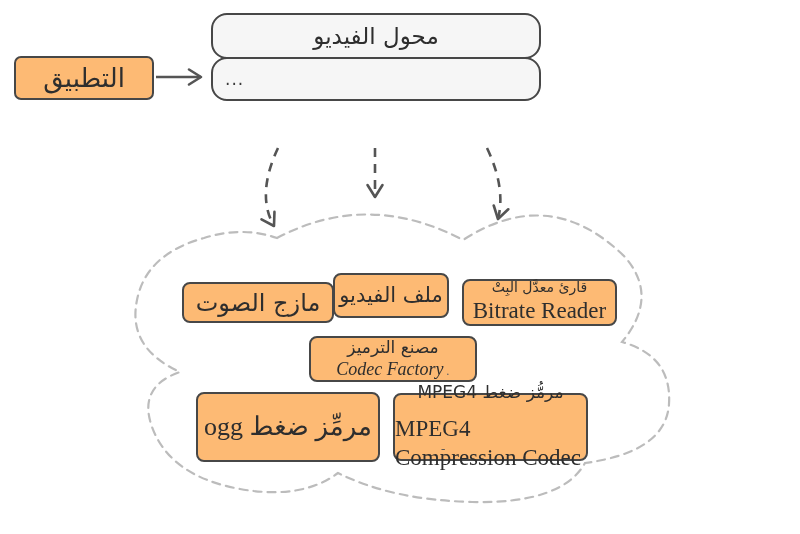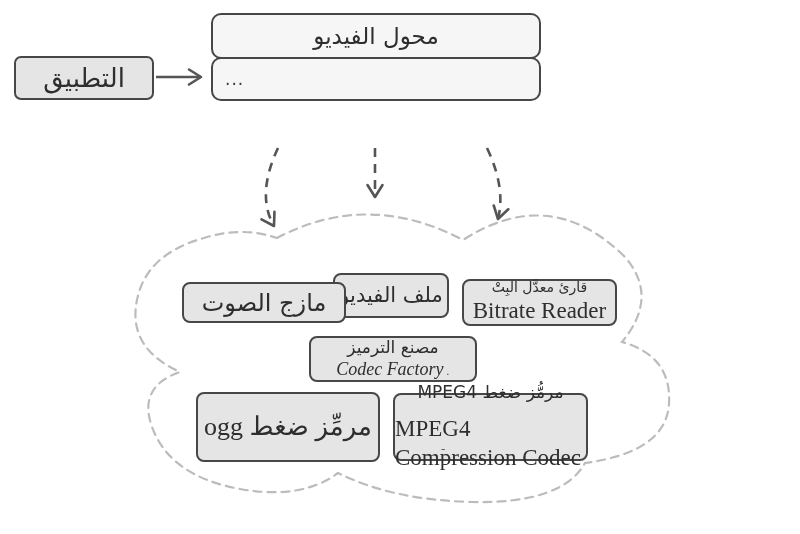--- a/index.html
+++ b/index.html
@@ -9,52 +9,52 @@
     background:#ffffff;
     overflow:hidden;
     font-family:"DejaVu Sans","Liberation Sans",sans-serif;
   }
   .layer{position:absolute;left:0;top:0;width:800px;height:534px;}
 
   
   .node{
     position:absolute;
     box-sizing:border-box;
-    background:#e5e5e5;
+    background:#fdba74;
     border:2.5px solid #474747;
     border-radius:8px;
     color:#2e2e2e;
     display:flex;
     flex-direction:column;
     align-items:center;
     justify-content:center;
     line-height:1.25;
   }
 
   
   .app-box{left:14px;top:56px;width:140px;height:44px;font-size:26px;border-radius:7px;}
 
   
   .uml{position:absolute;left:211px;top:13px;width:330px;}
   .cmp{
     box-sizing:border-box;
     width:330px;
     background:#f6f6f6;
     border:2.5px solid #474747;
-    border-radius:10px;
+    border-radius:16px;
     display:flex;align-items:center;
     color:#2e2e2e;
   }
   .cmp.title{height:46px;justify-content:center;font-size:23px;}
   .cmp.attrs{height:44px;margin-top:-2.5px;justify-content:flex-start;padding-left:12px;font-size:17px;color:#3a3a3a;letter-spacing:1px;}
   .cmp.method{height:44px;margin-top:-2.5px;justify-content:flex-start;padding-left:10px;font-size:19px;font-family:"Liberation Sans","DejaVu Sans",sans-serif;}
 
   
   .video-file{left:333px;top:253px;width:116px;height:45px;font-size:21px;margin-top:20px;}
-  .audio-mixer{left:182px;top:282px;width:164px;height:41px;font-size:24px;}
+  .audio-mixer{left:182px;top:282px;width:152px;height:41px;font-size:24px;}
   .bitrate{left:462px;top:279px;width:155px;height:47px;}
   .codec-factory{left:309px;top:336px;width:168px;height:46px;}
   .ogg{left:196px;top:392px;width:184px;height:70px;font-size:26px;}
   .mpeg{left:393px;top:393px;width:195px;height:68px;gap:12px;}
 
   .line-ar{font-size:17px;direction:rtl;}
   .bitrate .line-ar{font-size:14px;}
   .serif{font-family:"Liberation Serif","DejaVu Serif",serif;}
   .line-en{font-size:23px;}
   .codec-factory .line-en{font-size:18px;}

